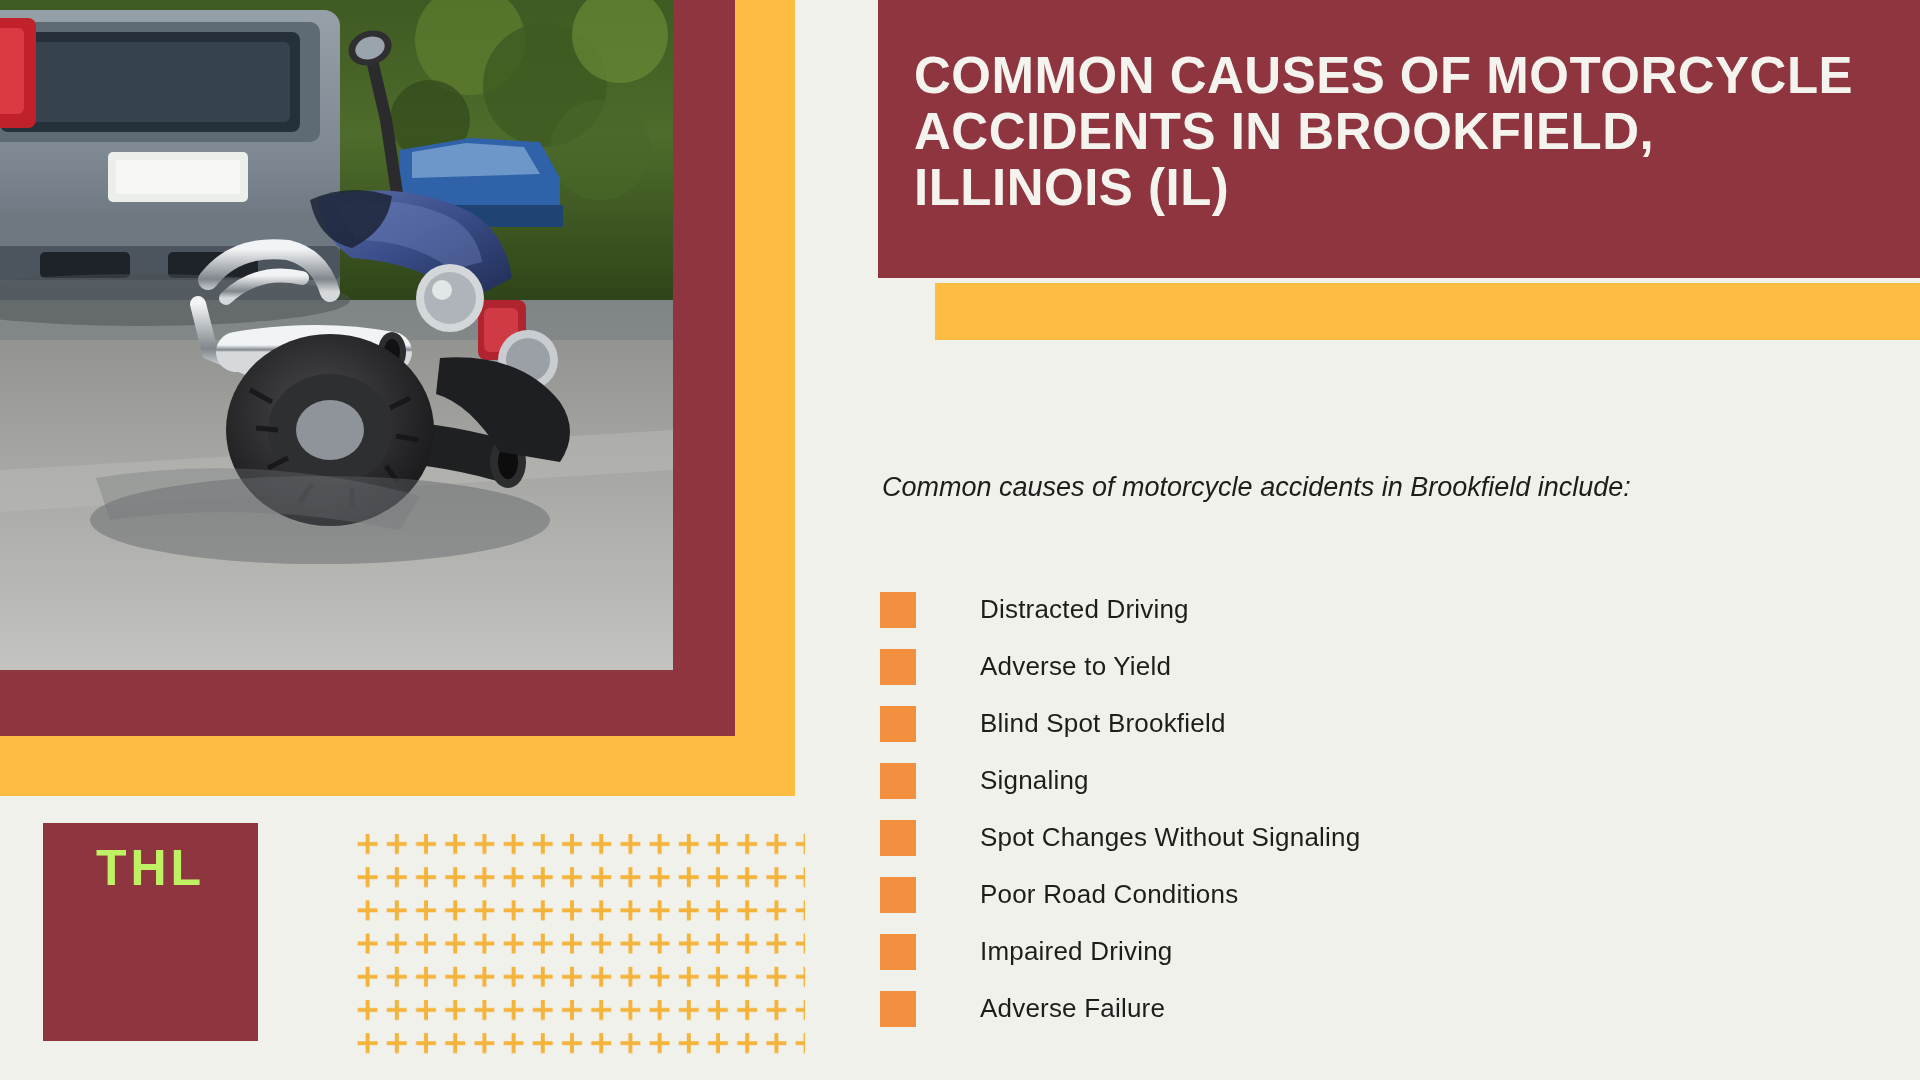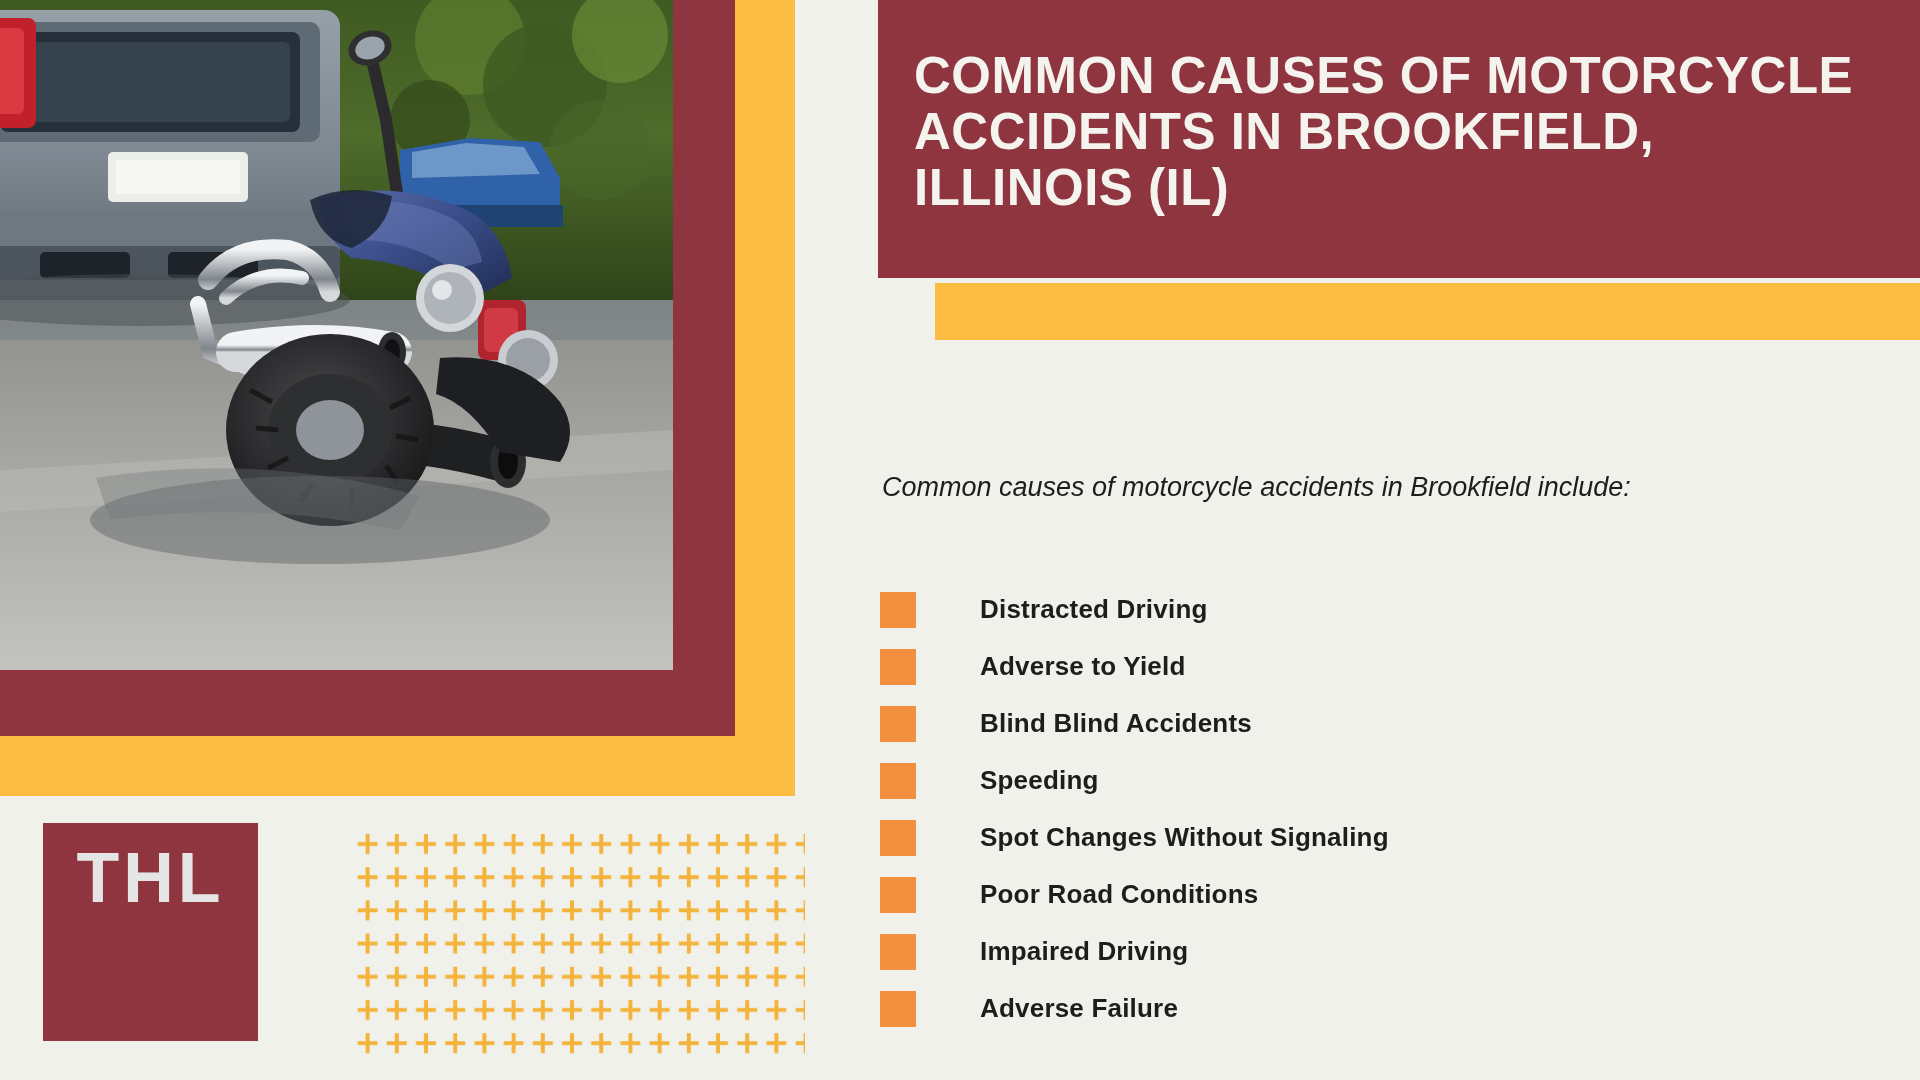--- a/index.html
+++ b/index.html
@@ -44,22 +44,22 @@
     position:absolute;
     left:43px; top:823px;
     width:215px; height:218px;
     background:#8e3540;
     z-index:3;
   }
   .thl-logo .thl-text{
     position:absolute;
     left:0; right:0; top:20px;
     text-align:center;
-    color:#e5e5e5;
-    font-size:70px;
+    color:#bef264;
+    font-size:50px;
     font-weight:bold;
     letter-spacing:4px;
     line-height:1;
     font-family:"Liberation Sans", sans-serif;
   }
 
   
   .plus-pattern{
     position:absolute;
     left:355px; top:832px;
@@ -121,21 +121,21 @@
     height:57px;
   }
   .bullet-square{
     width:36px; height:36px;
     background:#f2903f;
     flex:0 0 auto;
   }
   .bullet-label{
     margin-left:64px;
     font-family:"Liberation Sans", sans-serif;
-    font-weight:bold;
+    font-weight:normal;
     font-size:26px;
     color:#1d1d1b;
     letter-spacing:0.2px;
     white-space:nowrap;
   }
 </style>
 </head>
 <body>
 
 <div id="stage">
@@ -288,25 +288,25 @@
     <div class="bullet-row">
       <span class="bullet-square"></span>
       <span class="bullet-label">Distracted Driving</span>
     </div>
     <div class="bullet-row">
       <span class="bullet-square"></span>
       <span class="bullet-label">Adverse to Yield</span>
     </div>
     <div class="bullet-row">
       <span class="bullet-square"></span>
-      <span class="bullet-label">Blind Blind Accidents</span>
-    </div>
-    <div class="bullet-row">
-      <span class="bullet-square"></span>
-      <span class="bullet-label">Speeding</span>
+      <span class="bullet-label">Blind Spot Brookfield</span>
+    </div>
+    <div class="bullet-row">
+      <span class="bullet-square"></span>
+      <span class="bullet-label">Signaling</span>
     </div>
     <div class="bullet-row">
       <span class="bullet-square"></span>
       <span class="bullet-label">Spot Changes Without Signaling</span>
     </div>
     <div class="bullet-row">
       <span class="bullet-square"></span>
       <span class="bullet-label">Poor Road Conditions</span>
     </div>
     <div class="bullet-row">

